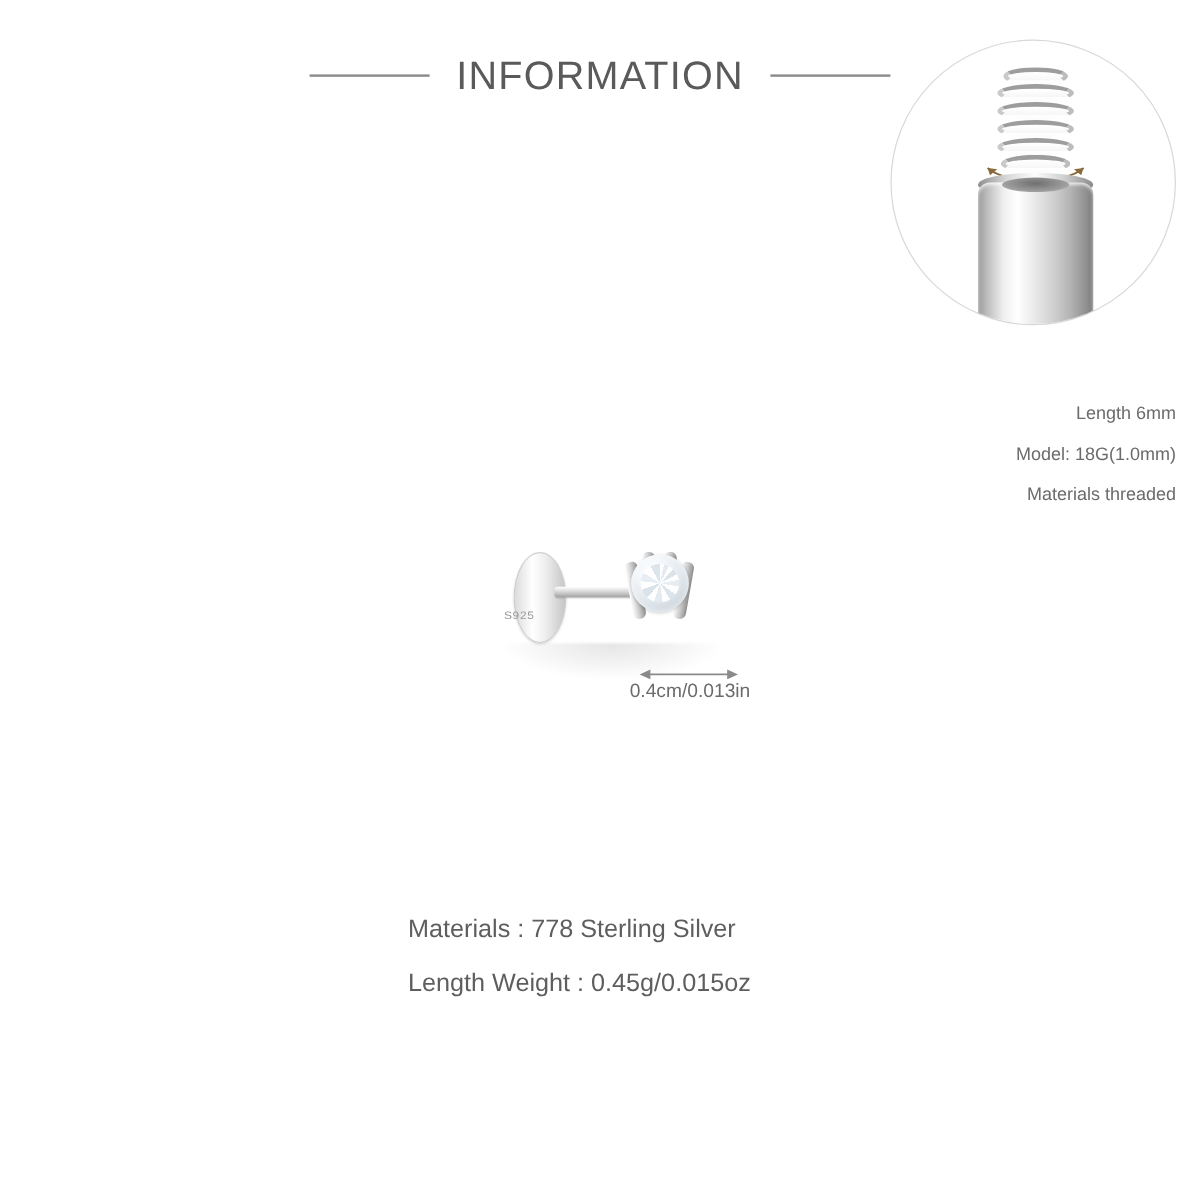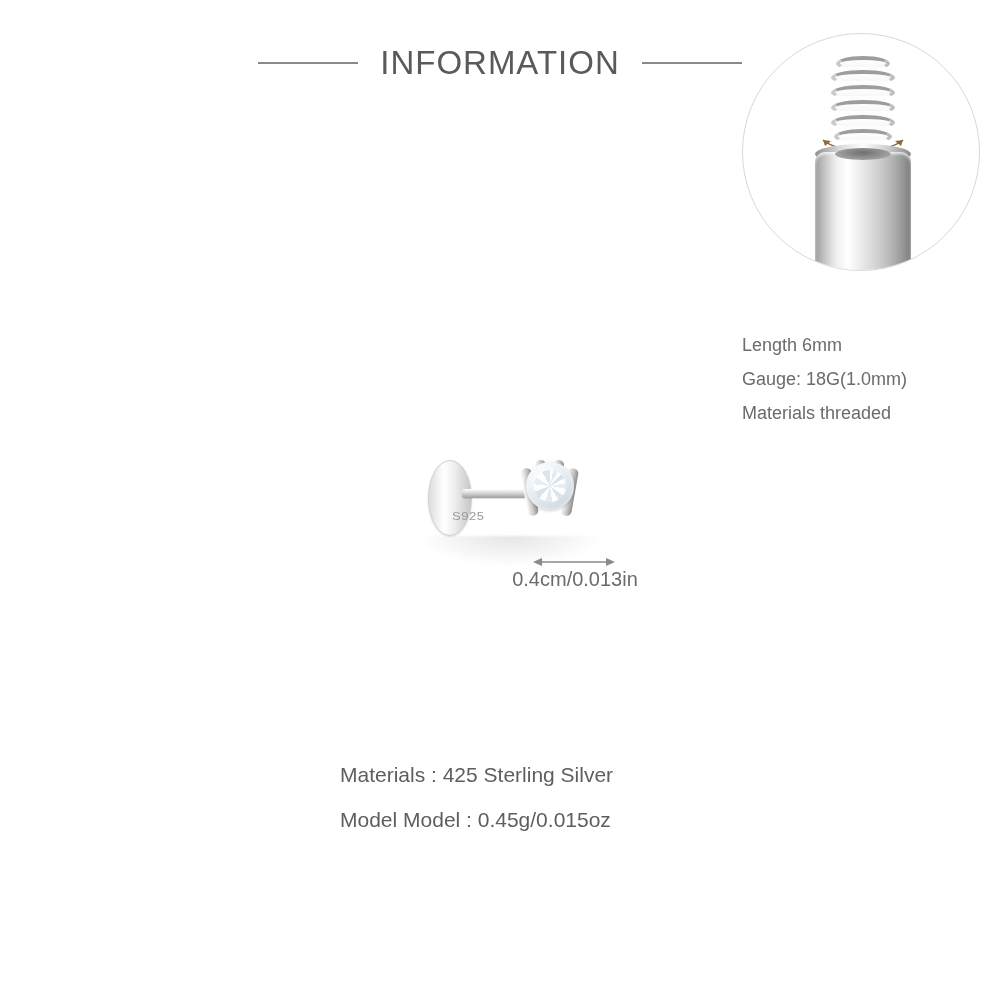--- a/index.html
+++ b/index.html
@@ -119,22 +119,22 @@
     height: 26px;
   }
   .rot-arrow svg { display:block; }
 
   
   .specs {
     position: absolute;
     left: 742px;
     top: 328px;
     width: 238px;
-    text-align: left;
-    font-size: 18px;
+    text-align: right;
+    font-size: 15px;
     line-height: 34px;
     color: #6b6b6b;
   }
 
   
   .product {
     position: absolute;
     left: 410px;
     top: 440px;
     width: 250px;
@@ -147,23 +147,23 @@
     top: 20px;
     width: 42px;
     height: 74px;
     border-radius: 50% / 50%;
     background: linear-gradient(to right, #dcdcdc, #ffffff 35%, #efefef 60%, #c6c6c6);
     border: 1px solid #cfcfcf;
     box-shadow: 0 1px 2px rgba(0,0,0,.15);
   }
   .disc-stamp {
     position: absolute;
-    left: 42px;
+    left: 10px;
     top: 68px;
-    font-size: 13px;
+    font-size: 10px;
     color: #9a9a9a;
     letter-spacing: .5px;
     transform: scaleY(.9);
     text-align: center;
   }
   
   .bar {
     position: absolute;
     left: 52px;
     top: 49px;
@@ -238,21 +238,21 @@
     width: 82px;
     height: 12px;
   }
   .dim svg { display: block; }
   .dim-label {
     position: absolute;
     left: 430px;
     top: 568px;
     width: 290px;
     text-align: center;
-    font-size: 20px;
+    font-size: 16px;
     color: #6b6b6b;
   }
 
   
   .materials {
     position: absolute;
     left: 340px;
     top: 752px;
     font-size: 21px;
     line-height: 45px;
@@ -288,21 +288,21 @@
     </svg>
   </div>
 
   <div class="post-top"></div>
   <div class="post"></div>
   <div class="post-hole"></div>
 </div>
 
 <div class="specs">
   <div>Length 6mm</div>
-  <div>Gauge: 18G(1.0mm)</div>
+  <div>Model: 18G(1.0mm)</div>
   <div>Materials threaded</div>
 </div>
 
 <div class="product">
   <div class="disc"></div>
   <div class="disc-stamp">S925</div>
   <div class="bar"></div>
   <div class="setting">
     <span class="prong p1"></span>
     <span class="prong p2"></span>
@@ -316,15 +316,15 @@
 <div class="dim">
   <svg width="82" height="12" viewBox="0 0 82 12">
     <line x1="6" y1="6" x2="76" y2="6" stroke="#8a8a8a" stroke-width="1.4"></line>
     <polygon points="0,6 9,2 9,10" fill="#8a8a8a"></polygon>
     <polygon points="82,6 73,2 73,10" fill="#8a8a8a"></polygon>
   </svg>
 </div>
 <div class="dim-label">0.4cm/0.013in</div>
 
 <div class="materials">
-  <div>Materials : 425 Sterling Silver</div>
-  <div>Model Model : 0.45g/0.015oz</div>
+  <div>Materials : 778 Sterling Silver</div>
+  <div>Length Weight : 0.45g/0.015oz</div>
 </div>
 
 </body></html>

